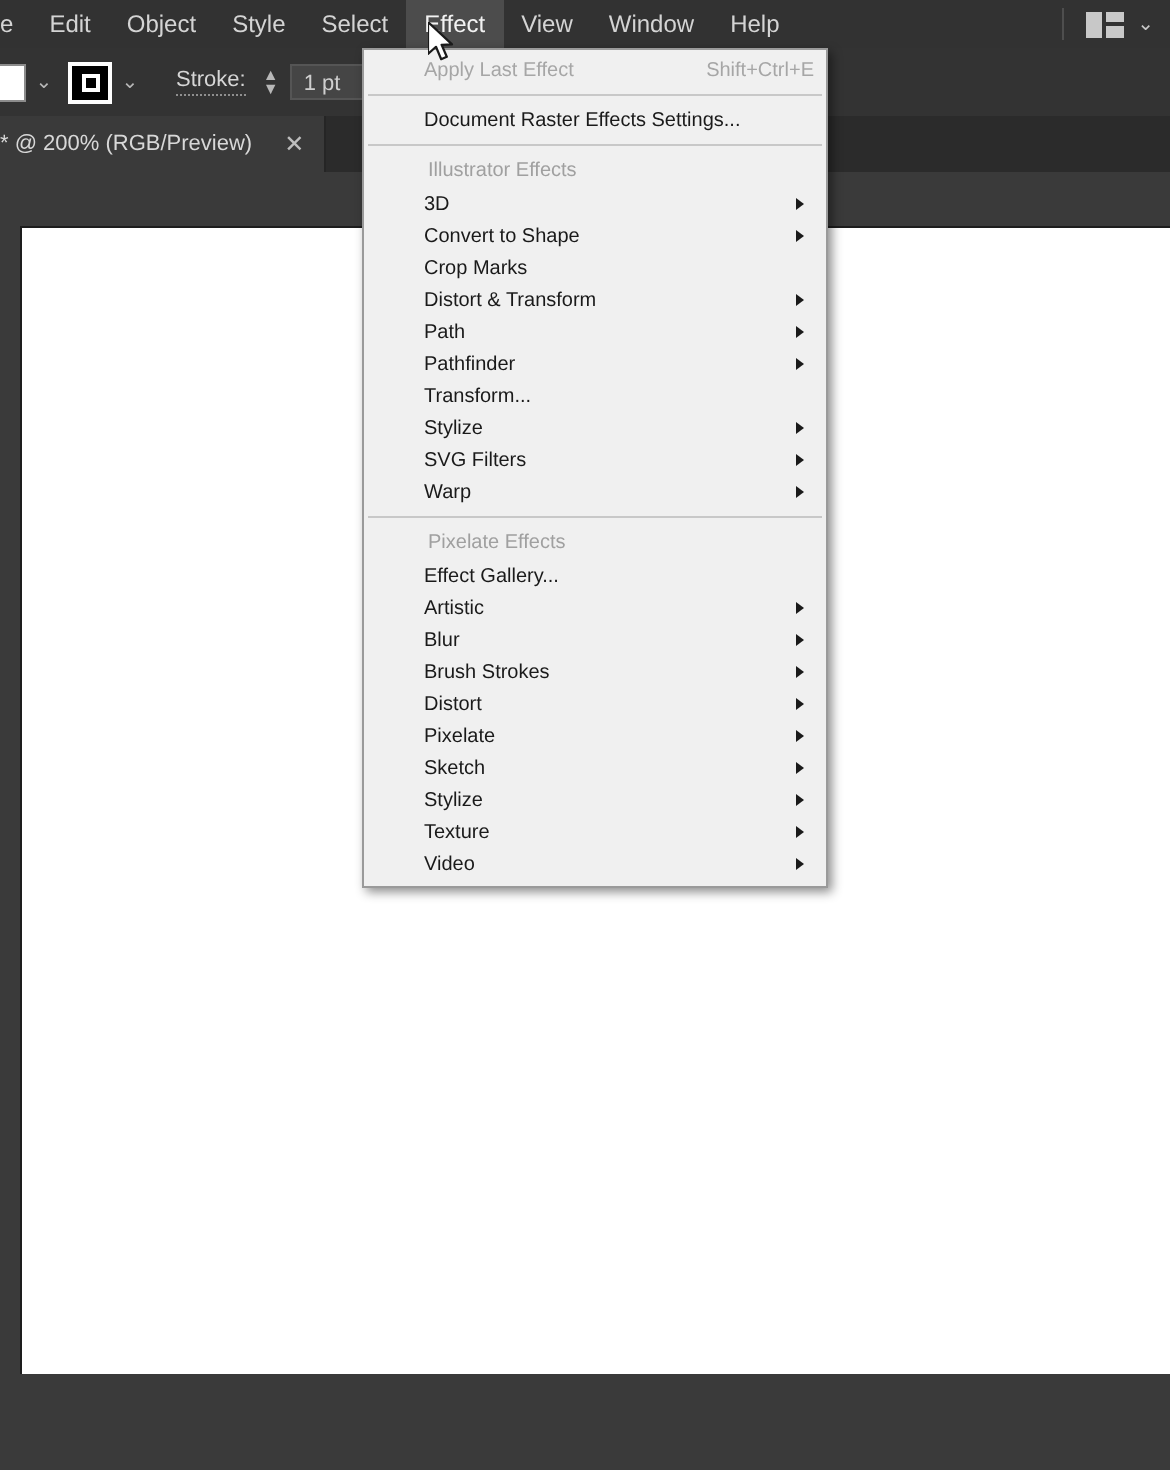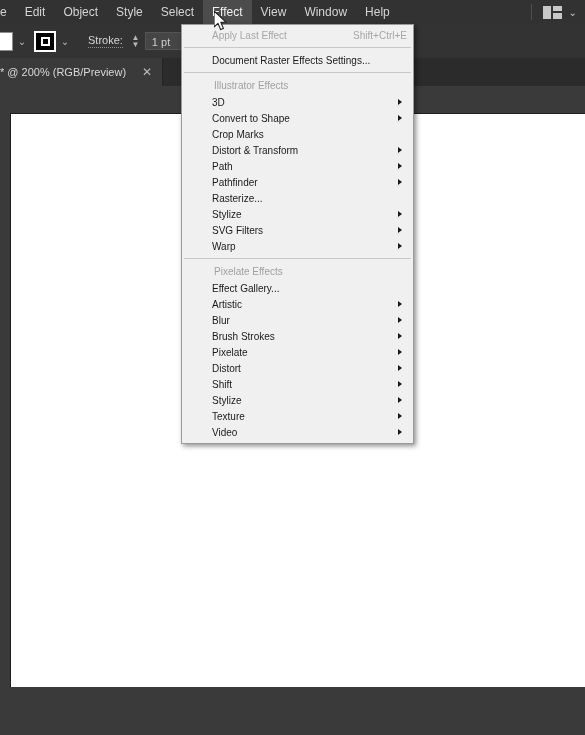--- a/index.html
+++ b/index.html
@@ -377,21 +377,21 @@
       </div>
       <div class="mi">
         <span class="mi-label">Path</span>
         <span class="mi-arrow"></span>
       </div>
       <div class="mi">
         <span class="mi-label">Pathfinder</span>
         <span class="mi-arrow"></span>
       </div>
       <div class="mi">
-        <span class="mi-label">Rasterize...</span>
+        <span class="mi-label">Transform...</span>
       </div>
       <div class="mi">
         <span class="mi-label">Stylize</span>
         <span class="mi-arrow"></span>
       </div>
       <div class="mi">
         <span class="mi-label">SVG Filters</span>
         <span class="mi-arrow"></span>
       </div>
       <div class="mi">
@@ -411,29 +411,29 @@
       </div>
       <div class="mi">
         <span class="mi-label">Blur</span>
         <span class="mi-arrow"></span>
       </div>
       <div class="mi">
         <span class="mi-label">Brush Strokes</span>
         <span class="mi-arrow"></span>
       </div>
       <div class="mi">
+        <span class="mi-label">Distort</span>
+        <span class="mi-arrow"></span>
+      </div>
+      <div class="mi">
         <span class="mi-label">Pixelate</span>
         <span class="mi-arrow"></span>
       </div>
       <div class="mi">
-        <span class="mi-label">Distort</span>
-        <span class="mi-arrow"></span>
-      </div>
-      <div class="mi">
-        <span class="mi-label">Shift</span>
+        <span class="mi-label">Sketch</span>
         <span class="mi-arrow"></span>
       </div>
       <div class="mi">
         <span class="mi-label">Stylize</span>
         <span class="mi-arrow"></span>
       </div>
       <div class="mi">
         <span class="mi-label">Texture</span>
         <span class="mi-arrow"></span>
       </div>

